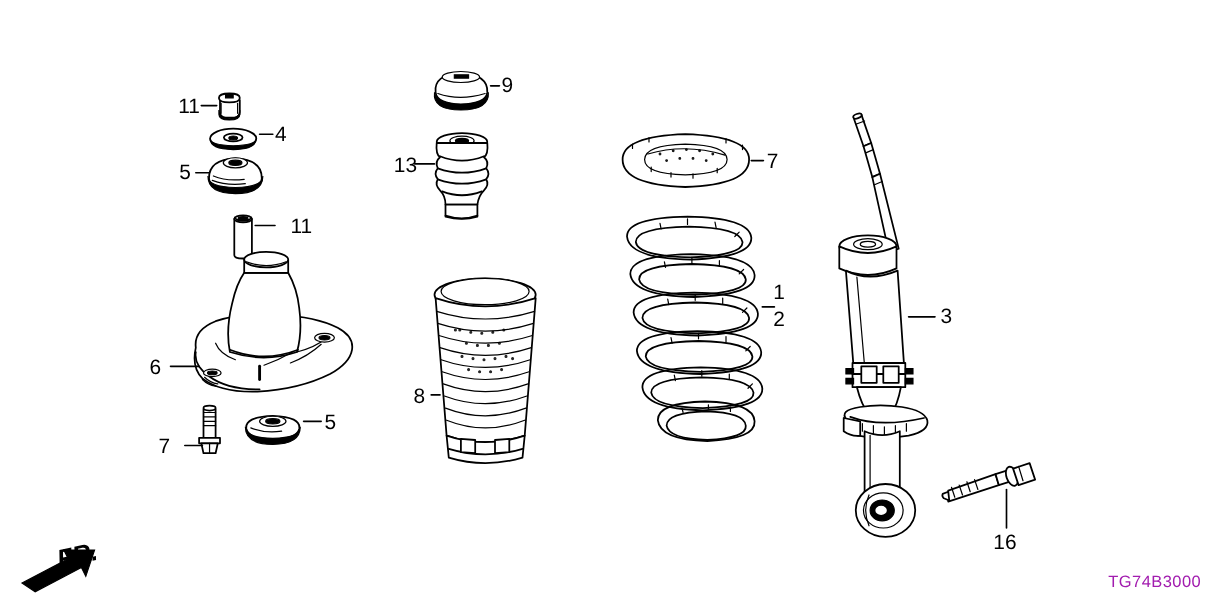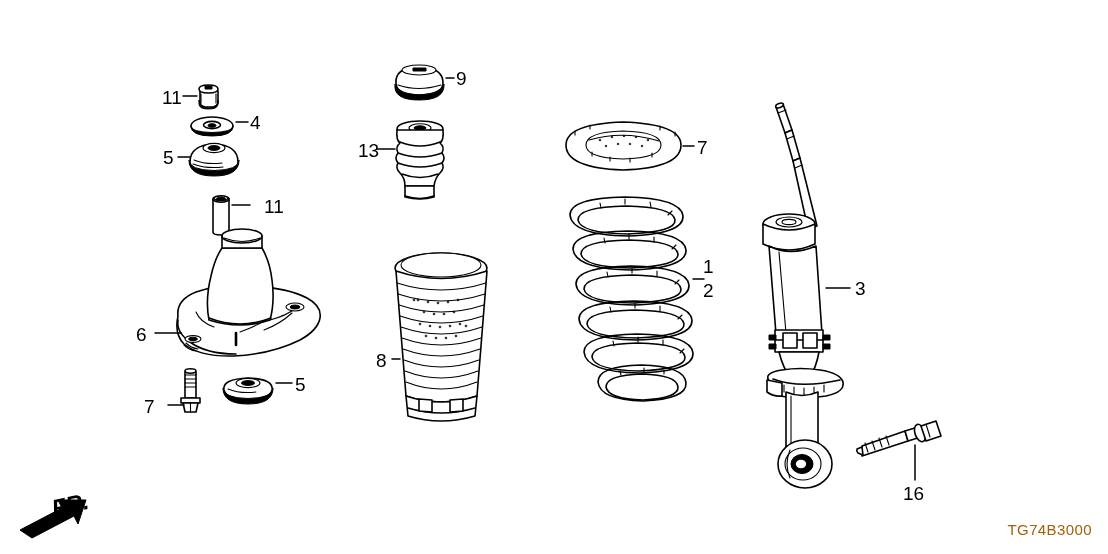--- a/index.html
+++ b/index.html
@@ -31,21 +31,21 @@
     color: #000000;
     line-height: 1;
     white-space: nowrap;
     user-select: none;
   }
   .diagram-code {
     position: absolute;
     font-family: "Liberation Sans", sans-serif;
     font-size: 15px;
     letter-spacing: 0.4px;
-    color: #a16207;
+    color: #a21caf;
   }
   .fr-label {
     position: absolute;
     font-family: "Liberation Sans", sans-serif;
     font-size: 23px;
     font-weight: bold;
     font-style: italic;
     color: #000000;
   }
 </style>

